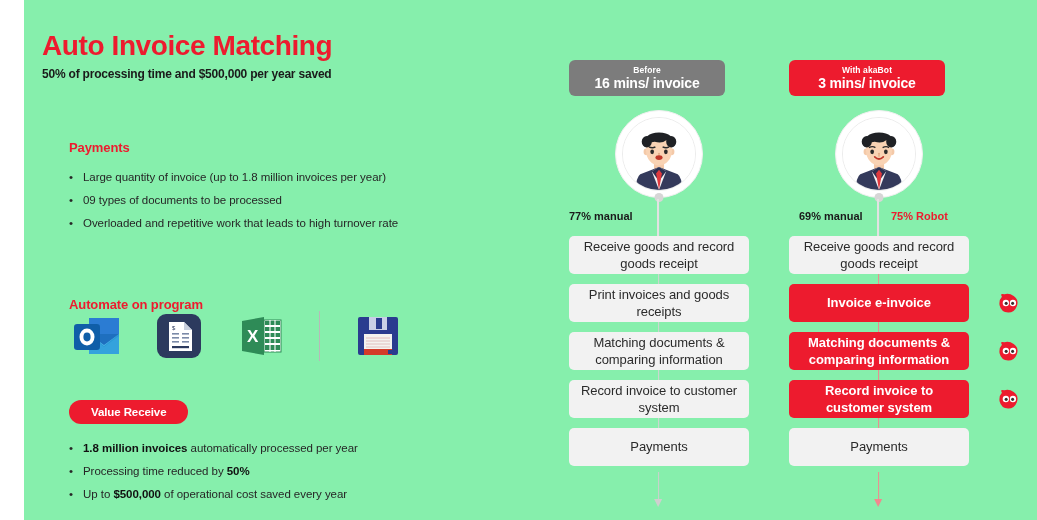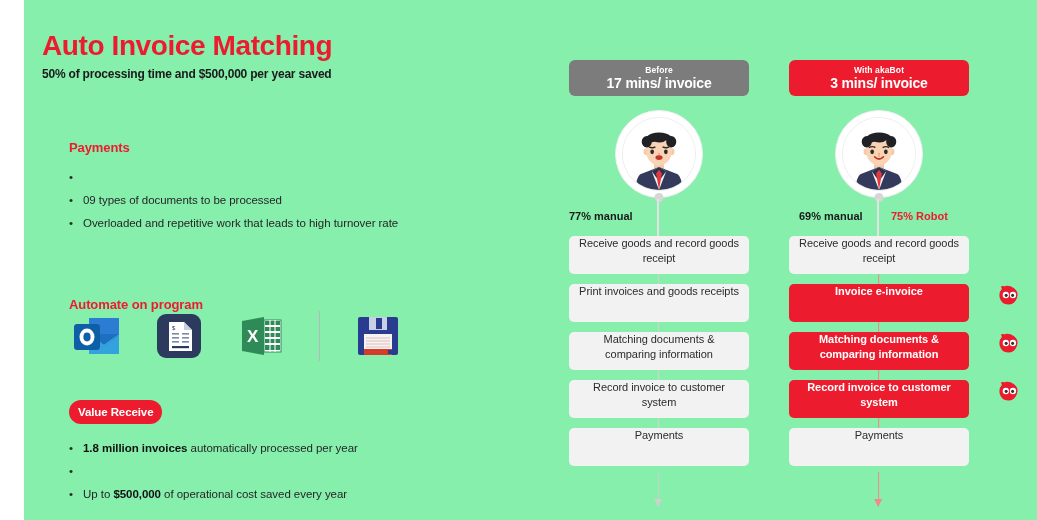--- a/index.html
+++ b/index.html
@@ -44,21 +44,21 @@
   .bullet-dot {
     width: 14px; flex: 0 0 14px; color: #262626; font-size: 11.5px;
     line-height: 1.25;
   }
   .bullet-text b { font-weight: bold; color: #111; }
 
   
   #value-pill {
     position: absolute; left: 45px; top: 400px;
     background: #ED1B2E; color: #fff;
-    border-radius: 14px; padding: 6px 9px;
+    border-radius: 14px; padding: 6px 22px;
     font-size: 11.5px; font-weight: bold;
     letter-spacing: -0.1px;
   }
 
   
   #icon-row {
     position: absolute; left: 45px; top: 308px;
     display: flex; align-items: center; gap: 26px;
   }
   .app-icon { width: 56px; height: 56px; position: relative; }
@@ -66,21 +66,21 @@
     width: 1px; height: 50px; background: #b8b8b8; margin: 0 4px;
   }
 
   
   .flow-col { position: absolute; top: 0; width: 215px; }
   #col-before { left: 527px; }
   #col-akabot { left: 747px; }
 
   .col-header {
     position: absolute; top: 60px; left: 18px;
-    width: 180px; height: 36px; border-radius: 6px;
+    width: 156px; height: 36px; border-radius: 6px;
     display: flex; flex-direction: column;
     align-items: center; justify-content: center;
     color: #ffffff; line-height: 1.05;
   }
   #header-before { background: #7C7C7C; }
   #header-akabot { background: #ED1B2E; }
   .col-header .small { font-size: 8.5px; font-weight: bold; letter-spacing: 0.1px; }
   .col-header .big   { font-size: 14px;  font-weight: bold; letter-spacing: -0.2px; margin-top: 1px; }
 
   
@@ -116,23 +116,23 @@
   .pct-div {
     position: absolute; top: -11px; left: 106px;
     width: 1.6px; height: 37px; background: #e2e2e2;
   }
 
   
   .steps { position: absolute; top: 236px; left: 18px; width: 180px; }
   .step {
     position: relative; width: 180px; height: 38px;
     border-radius: 5px;
-    display: flex; align-items: flex-start; justify-content: center;
+    display: flex; align-items: center; justify-content: center;
     text-align: center; margin-bottom: 10px;
-    font-size: 11px; line-height: 1.32; padding: 0 9px;
+    font-size: 13px; line-height: 1.32; padding: 0 9px;
     letter-spacing: -0.05px;
   }
   .step.gray { background: #f2f2f2; color: #2b2b2b; font-weight: normal; }
   .step.red  { background: #ED1B2E; color: #ffffff; font-weight: bold; }
 
   
   .conn {
     position: absolute; left: 50%; transform: translateX(-50%);
     width: 1.8px; z-index: 0;
   }
@@ -167,20 +167,21 @@
 
   <div class="left-panel">
 
     <div class="slide-title">Auto Invoice Matching</div>
     <div class="slide-subtitle">50% of processing time and $500,000 per year saved</div>
 
     <div class="section-heading" id="problems-heading">Payments</div>
     <ul class="bullet-list" id="problems-list">
         <li class="bullet-item">
           <span class="bullet-dot">•</span>
+          <span class="bullet-text">Large quantity of invoice (up to 1.8 million invoices per year)</span>
         </li>
         <li class="bullet-item">
           <span class="bullet-dot">•</span>
           <span class="bullet-text">09 types of documents to be processed</span>
         </li>
         <li class="bullet-item">
           <span class="bullet-dot">•</span>
           <span class="bullet-text">Overloaded and repetitive work that leads to high turnover rate</span>
         </li>
       </ul>
@@ -257,32 +258,33 @@
     </div>
 
     <div id="value-pill">Value Receive</div>
     <ul class="bullet-list" id="value-list">
         <li class="bullet-item">
           <span class="bullet-dot">•</span>
           <span class="bullet-text"><b>1.8 million invoices</b> automatically processed per year</span>
         </li>
         <li class="bullet-item">
           <span class="bullet-dot">•</span>
+          <span class="bullet-text">Processing time reduced by <b>50%</b></span>
         </li>
         <li class="bullet-item">
           <span class="bullet-dot">•</span>
           <span class="bullet-text">Up to <b>$500,000</b> of operational cost saved every year</span>
         </li>
       </ul>
   </div>
 
   <div class="flow-col" id="col-before">
       <div class="col-header" id="header-before">
         <span class="small">Before</span>
-        <span class="big">17 mins/ invoice</span>
+        <span class="big">16 mins/ invoice</span>
       </div>
       <div class="avatar-wrap">
         <div class="avatar-ring"></div>
         <div class="avatar-inner"><svg viewBox="0 0 100 100" width="100%" height="100%">
             <rect width="100" height="100" fill="#ffffff"></rect>
             <rect x="43" y="62" width="14" height="12" fill="#F4C9A8"></rect>
             <path d="M50 68 L24 78 Q18 82 18 100 L82 100 Q82 82 76 78 Z" fill="#343A5B"></path>
             <path d="M50 68 L40 74 L50 100 L60 74 Z" fill="#F2F2F4"></path>
             <path d="M40 74 L50 68 L50 88 Z" fill="#2B3050"></path>
             <path d="M60 74 L50 68 L50 88 Z" fill="#2B3050"></path>

